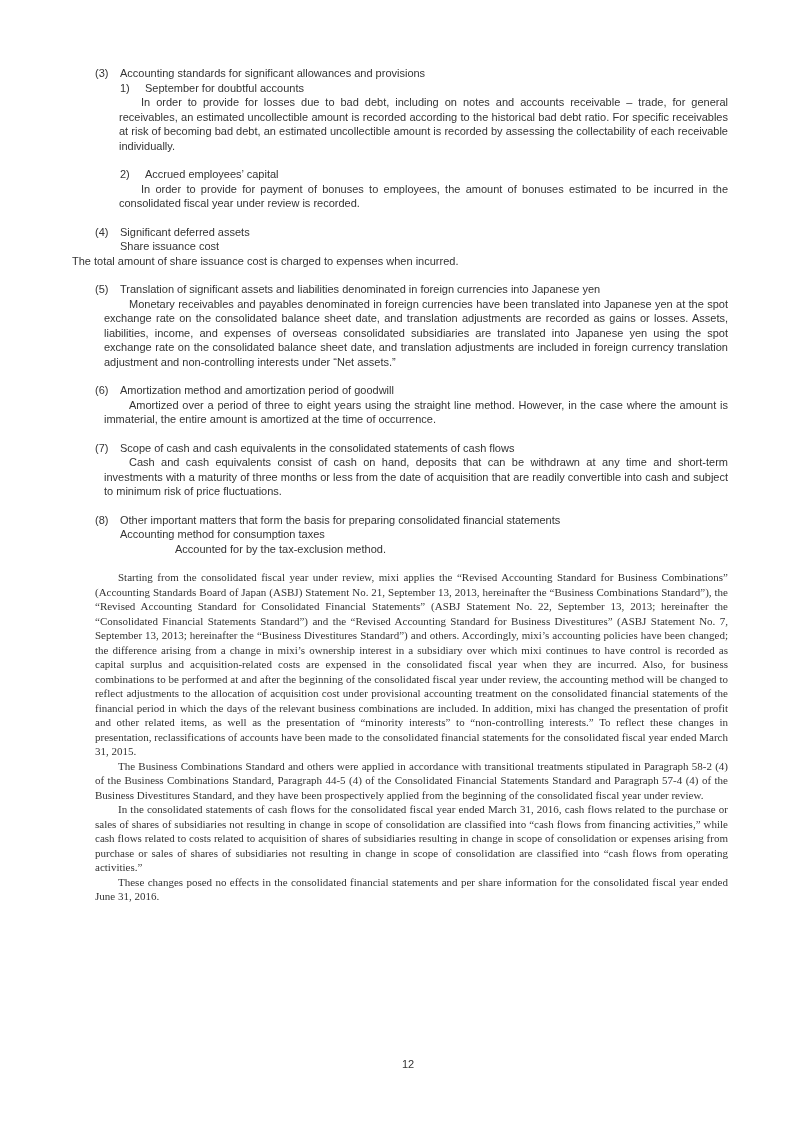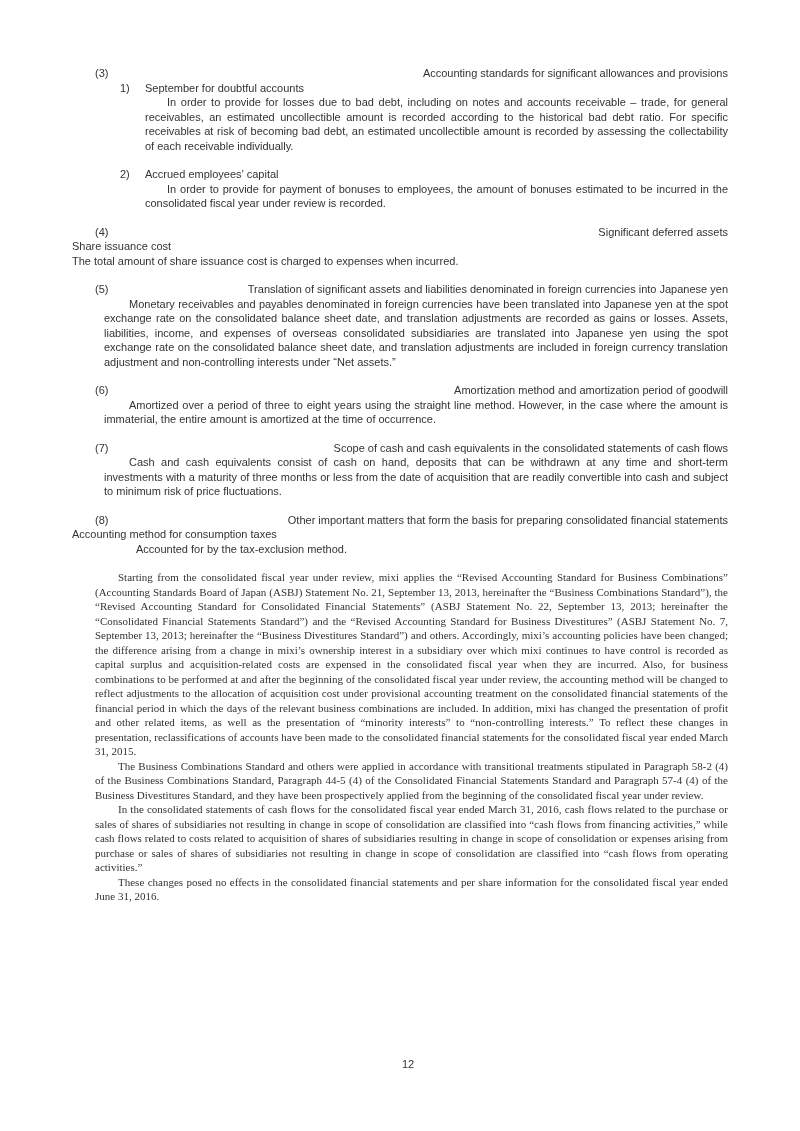--- a/index.html
+++ b/index.html
@@ -14,39 +14,39 @@
     position: relative;
     width: 800px; height: 1131px;
     background: #ffffff;
     padding: 66px 72px 0 72px;
     font-size: 11px;
     line-height: 14.5px;
   }
   .sec { margin-bottom: 14px; }
   .sec-head { display: flex; }
   .sec-num { flex: none; width: 25px; margin-left: 23px; }
-  .sec-title { flex: 1; text-align: right; }
+  .sec-title { flex: 1; }
   .sub { margin-bottom: 14px; }
   .sub:last-child { margin-bottom: 0; }
   .sub-head { display: flex; }
   .sub-num { flex: none; width: 25px; margin-left: 48px; }
   .sub-title { flex: 1; }
   .sub-body {
-    margin-left: 73px;
+    margin-left: 47px;
     text-indent: 22px;
     text-align: justify;
   }
   .sec-body {
     margin-left: 32px;
     text-indent: 25px;
     text-align: justify;
   }
-  .sec-subtitle { }
+  .sec-subtitle { margin-left: 48px; }
   .sec-body-plain { }
-  .sec-body-plain.deep { margin-left: 64px; }
+  .sec-body-plain.deep { margin-left: 103px; }
   .changes { margin-top: 14px; }
   .changes-heading { margin-left: 0; }
   .changes-para {
     margin-left: 23px;
     text-indent: 23px;
     text-align: justify;
     font-family: Liberation Serif, serif;
   }
   .page-number {
     position: absolute;

